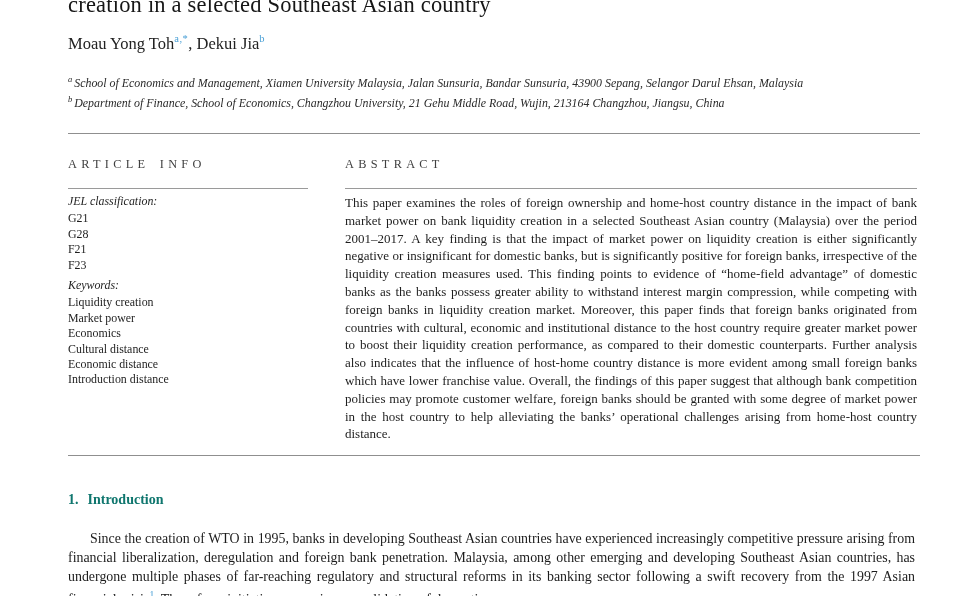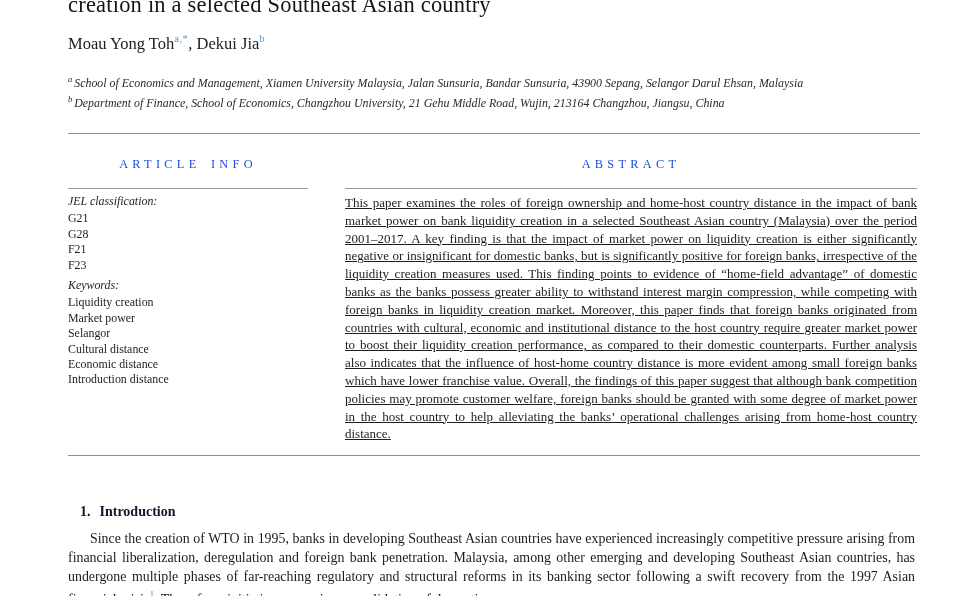--- a/index.html
+++ b/index.html
@@ -28,34 +28,33 @@
     position:absolute; left:68px; right:52px; height:0;
     border-top:1.2px solid #8f8f8f;
   }
   .rule-top { top:133px; }
   .rule-bottom { top:455px; }
   .cols { position:absolute; top:156px; left:68px; right:55px; display:flex; }
   .col-left { flex:0 0 240px; width:240px; margin-right:37px; }
   .col-right { flex:1; min-width:0; }
   .col-heading {
     font-size:12.3px; line-height:17px; letter-spacing:0.35em;
-    word-spacing:0.25em; color:#1d4ed8; white-space:nowrap;text-align:center;
+    word-spacing:0.25em; color:#404040; white-space:nowrap;
   }
   .colrule { border-top:1px solid #9a9a9a; margin:15px 0 5px 0; height:0; }
   .info-label { font-style:italic; font-size:11.9px; line-height:15.4px; margin-bottom:2px; }
   .info-item  { font-size:11.9px; line-height:15.4px; }
   .kw { margin-top:5px; }
   .abstract {
     margin:0; font-size:13px; line-height:17.8px; text-align:justify;
     color:#1e1e1e;
-    text-decoration:underline;
   }
   .section {
-    position:absolute; top:492px; left:68px; margin:12px;
-    font-size:14px; font-weight:bold; color:#0f172a;
+    position:absolute; top:492px; left:68px; margin:0;
+    font-size:14px; font-weight:bold; color:#0f766e;
   }
   .section-title { margin-left:9px; }
   .intro {
     position:absolute; top:530px; left:68px; right:57px; margin:0;
     font-size:13.9px; line-height:18.8px; text-align:justify;
     text-indent:22px; color:#1c1c1c;
   }
   .intro sup, .fn { font-size:9.5px; }
 </style>
 </head>
@@ -80,21 +79,21 @@
       <div class="col-heading">ARTICLE INFO</div>
       <div class="colrule"></div>
       <div class="info-label">JEL classification:</div>
       <div class="info-item">G21</div>
       <div class="info-item">G28</div>
       <div class="info-item">F21</div>
       <div class="info-item">F23</div>
       <div class="info-label kw">Keywords:</div>
       <div class="info-item">Liquidity creation</div>
       <div class="info-item">Market power</div>
-      <div class="info-item">Selangor</div>
+      <div class="info-item">Economics</div>
       <div class="info-item">Cultural distance</div>
       <div class="info-item">Economic distance</div>
       <div class="info-item">Introduction distance</div>
     </div>
 
     <div class="col-right">
       <div class="col-heading">ABSTRACT</div>
       <div class="colrule"></div>
       <p class="abstract">This paper examines the roles of foreign ownership and home-host country distance in the impact of bank market power on bank liquidity creation in a selected Southeast Asian country (Malaysia) over the period 2001–2017. A key finding is that the impact of market power on liquidity creation is either significantly negative or insignificant for domestic banks, but is significantly positive for foreign banks, irrespective of the liquidity creation measures used. This finding points to evidence of “home-field advantage” of domestic banks as the banks possess greater ability to withstand interest margin compression, while competing with foreign banks in liquidity creation market. Moreover, this paper finds that foreign banks originated from countries with cultural, economic and institutional distance to the host country require greater market power to boost their liquidity creation performance, as compared to their domestic counterparts. Further analysis also indicates that the influence of host-home country distance is more evident among small foreign banks which have lower franchise value. Overall, the findings of this paper suggest that although bank competition policies may promote customer welfare, foreign banks should be granted with some degree of market power in the host country to help alleviating the banks’ operational challenges arising from home-host country distance.</p>
     </div>

